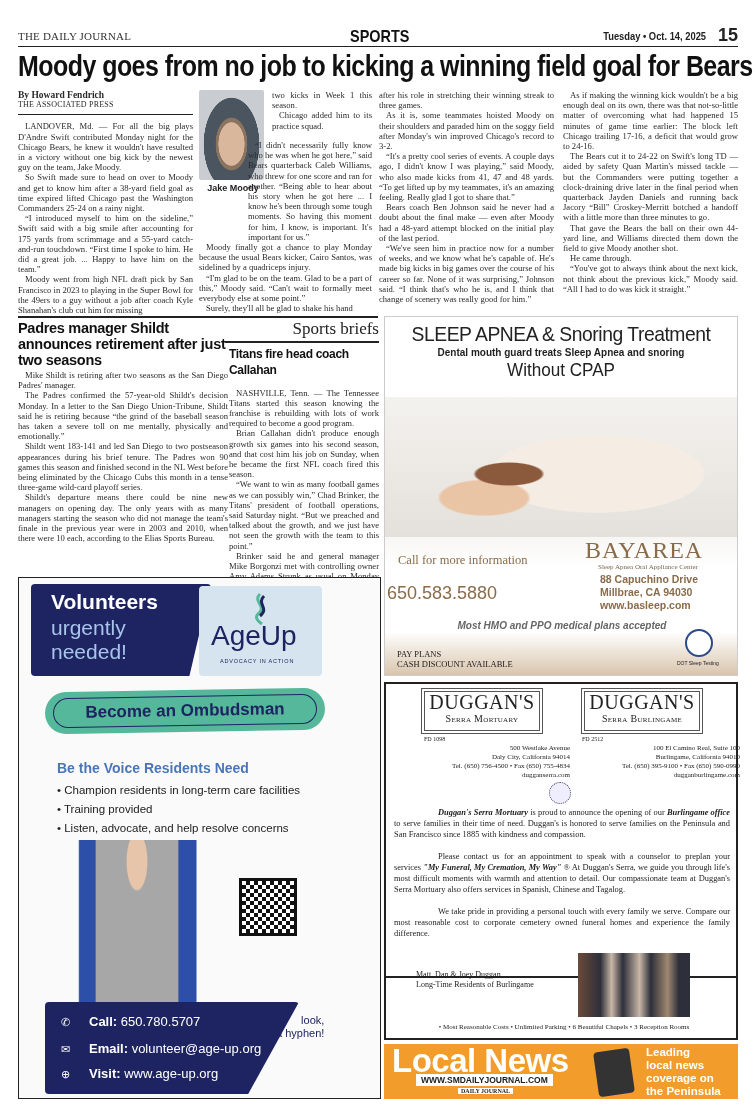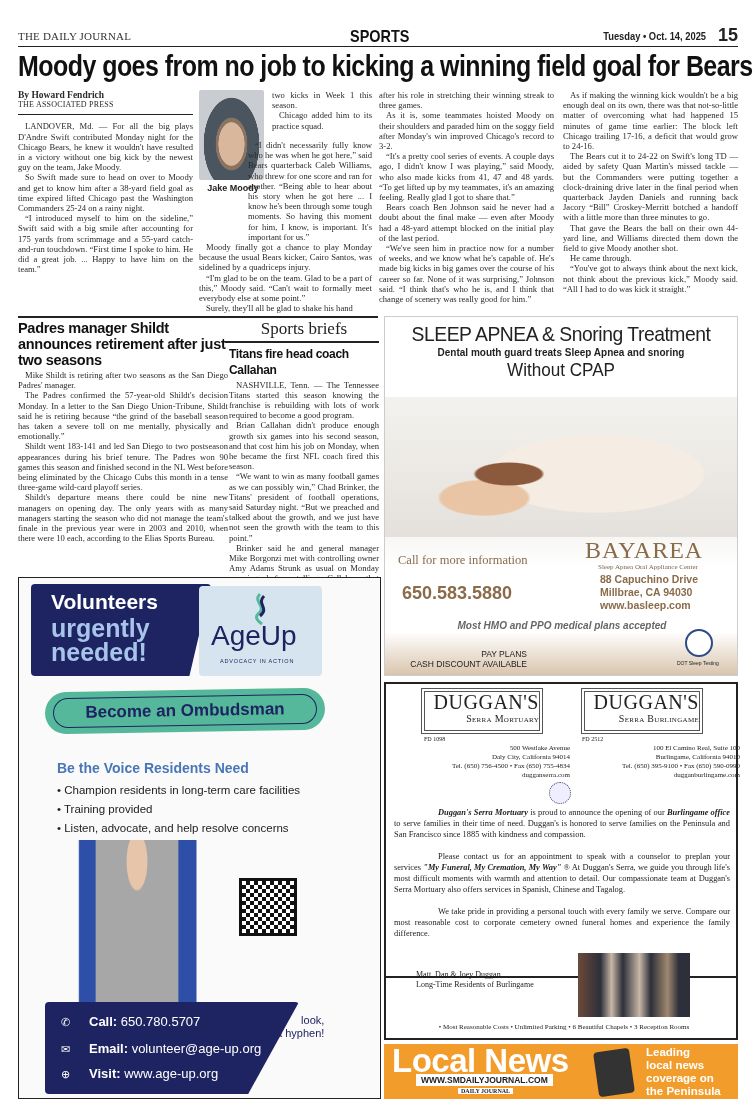--- a/index.html
+++ b/index.html
@@ -12,53 +12,53 @@
 .pageno{position:absolute;right:0;top:-2px;font-family:"Liberation Sans",sans-serif;font-weight:bold;font-size:18px}
 .headline{left:18px;top:50px;width:740px;font-family:"Liberation Sans",sans-serif;font-weight:bold;font-size:29px;letter-spacing:-.6px;white-space:nowrap;transform:scaleX(.86);transform-origin:left;color:#111}
 .col{font-size:8.6px;line-height:10.2px;text-align:justify;color:#2a2a2a}
 .col p{text-indent:7px}
 .byline{font-weight:bold;font-size:9.5px}
 .agency{font-size:8px;letter-spacing:.2px;border-bottom:1.2px solid #222;padding-bottom:4px;margin-bottom:6px}
 .photo{left:199px;top:90px;width:65px;height:90px;background:radial-gradient(ellipse at 50% 60%,#d8b79c 0 28%,#8a7460 29% 34%,#4a5560 35% 60%,#c9cdd1 61%);border-radius:2px}
 .caption{left:199px;top:183px;width:68px;text-align:center;font-family:"Liberation Sans",sans-serif;font-weight:bold;font-size:9px}
 .rule{background:#222;height:1.5px}
 .subhead{font-family:"Liberation Sans",sans-serif;font-weight:bold;font-size:14.5px;line-height:16px;letter-spacing:-.3px;color:#111}
-.briefs-title{font-size:17px;text-align:center;color:#222}
+.briefs-title{font-size:17px;text-align:right;color:#222}
 .ad-sleep{left:384px;top:316px;width:354px;height:360px;background:linear-gradient(#fff 0 25%,#eceae6 40%,#f6f5f2 60%,#fff 70%,#fff 88%,#d9c5ad 100%);border:1px solid #ccc;overflow:hidden}
 .sleep-h{font-family:"Liberation Sans",sans-serif;font-size:21px;text-align:center;margin-top:5px;letter-spacing:-.5px;color:#222;transform:scaleX(.92)}
 .sleep-sub{font-family:"Liberation Sans",sans-serif;font-weight:bold;font-size:10px;text-align:center;margin-top:1px}
 .sleep-cpap{font-family:"Liberation Sans",sans-serif;font-size:19px;text-align:center;margin-top:1px;transform:scaleX(.9)}
 .sleep-img{position:absolute;left:0;top:80px;width:354px;height:140px;background:radial-gradient(ellipse at 35% 55%,#8b5a3c 0 10%,transparent 11%),radial-gradient(ellipse at 28% 72%,#e9c5a6 0 12%,transparent 13%),radial-gradient(ellipse at 60% 55%,#f5ede3 0 35%,transparent 36%),linear-gradient(#f4f2ee,#e4e1dc)}
 .bayarea{position:absolute;left:200px;top:220px;font-size:24px;color:#8a6b4a;letter-spacing:1px}
 .bayarea-sub{position:absolute;left:213px;top:246px;font-size:7px;color:#7a6650}
 .call{position:absolute;left:13px;top:236px;font-family:Liberation Serif, serif;font-size:12.5px;color:#8a6b4a}
-.phone{position:absolute;left:17px;top:266px;font-family:"Liberation Sans",sans-serif;font-weight:bold;font-size:18px;color:#8a6b4a}
+.phone{position:absolute;left:2px;top:266px;font-family:"Liberation Sans",sans-serif;font-weight:normal;font-size:18px;color:#8a6b4a}
 .addr{position:absolute;left:215px;top:256px;font-family:"Liberation Sans",sans-serif;font-weight:bold;font-size:10.5px;line-height:13px;color:#8a6b4a}
 .hmo{position:absolute;left:0;width:354px;top:303px;text-align:center;font-family:"Liberation Sans",sans-serif;font-weight:bold;font-style:italic;font-size:10px;color:#666}
-.pay{position:absolute;left:12px;top:332px;width:130px;text-align:right;font-family:Liberation Sans, sans-serif;font-size:8.5px;line-height:10px;color:#222}
+.pay{position:absolute;left:12px;top:332px;width:130px;text-align:left;font-family:Liberation Serif, serif;font-size:8.5px;line-height:10px;color:#222}
 .dot{position:absolute;left:300px;top:312px;width:28px;height:28px;border-radius:50%;background:#fff;border:2px solid #2d4a8a}
 .dot-label{position:absolute;left:292px;top:343px;font-family:"Liberation Sans",sans-serif;font-size:5px}
 .ad-duggan{left:384px;top:682px;width:354px;height:156px;border:2px solid #222;border-bottom:none;font-family:"Liberation Serif",serif}
 .ad-duggan2{left:384px;top:838px;width:354px;height:140px;border:2px solid #222;border-top:none}
-.logo-box{position:absolute;top:7px;width:116px;height:40px;border:1.5px solid #555;outline:1px solid #555;outline-offset:2px;text-align:right}
+.logo-box{position:absolute;top:7px;width:116px;height:40px;border:1.5px solid #555;outline:1px solid #555;outline-offset:2px;text-align:center}
 .logo-main{font-size:20px;line-height:21px;letter-spacing:.5px}
 .logo-sub{font-size:10px;font-variant:small-caps;letter-spacing:.3px}
 .fd{position:absolute;top:52px;font-size:6px}
 .loc{position:absolute;top:60px;font-size:7px;line-height:9px;text-align:right}
 .body-d{position:absolute;left:8px;font-size:8.4px;line-height:11px;text-align:justify}
 .local{left:384px;top:1044px;width:354px;height:55px;background:#f29d2b;overflow:hidden}
 .local-title{position:absolute;left:8px;top:-2px;font-family:"Liberation Sans",sans-serif;font-weight:bold;font-size:33px;color:#fff;letter-spacing:-.5px}
 .local-url{position:absolute;left:32px;top:30px;background:#fff;font-family:"Liberation Sans",sans-serif;font-weight:bold;font-size:8.5px;padding:1px 5px}
 .local-dj{position:absolute;left:74px;top:44px;background:#fff;font-size:6px;font-weight:bold;padding:0 3px}
 .local-lead{position:absolute;left:262px;top:2px;font-family:"Liberation Sans",sans-serif;font-weight:bold;font-size:11.5px;line-height:13px;color:#fff}
 .phone-img{position:absolute;left:212px;top:6px;width:36px;height:45px;background:#333;border-radius:4px;transform:rotate(-8deg)}
 .ageup{left:18px;top:577px;width:363px;height:522px;border:1px solid #222;background:#fafafa;font-family:"Liberation Sans",sans-serif}
 .vol-box{position:absolute;left:12px;top:6px;width:180px;height:92px;background:#1e2461;clip-path:polygon(0 0,100% 0,88% 100%,0 100%);border-radius:4px}
 .vol1{position:absolute;left:32px;top:12px;font-weight:bold;font-size:21px;color:#fff}
-.vol2{position:absolute;left:32px;top:38px;font-weight:bold;font-size:25px;line-height:24px;color:#a8c4ea}
+.vol2{position:absolute;left:32px;top:38px;font-weight:normal;font-size:21px;line-height:24px;color:#a8c4ea}
 .logo-ageup{position:absolute;left:180px;top:8px;width:123px;height:90px;background:#d6e4f0;border-radius:4px}
 .ageup-word{position:absolute;left:192px;top:42px;font-size:28px;color:#1e2461}
 .ageup-tag{position:absolute;left:201px;top:80px;font-size:5.5px;letter-spacing:.8px;color:#1e2461}
 .omb{position:absolute;left:26px;top:112px;width:280px;height:42px;background:#56b89a;border-radius:22px;transform:rotate(-1deg)}
 .omb-in{position:absolute;left:8px;top:6px;width:264px;height:30px;border:1.2px solid #1e2461;border-radius:15px;text-align:center;line-height:28px;font-weight:bold;font-size:17px;color:#1e2461}
 .voice{position:absolute;left:38px;top:182px;font-weight:bold;font-size:14px;color:#4a76b8}
 .bullets{position:absolute;left:38px;top:203px;font-size:11.5px;line-height:19px;color:#222}
 .hero{position:absolute;left:48px;top:262px;width:140px;height:215px;background:radial-gradient(ellipse at 50% 10%,#e7c5aa 0 10%,transparent 11%),linear-gradient(90deg,transparent 8%,#2d4fa8 9% 20%,#a7a7a7 21% 79%,#2d4fa8 80% 92%,transparent 93%)}
 .qr{position:absolute;left:220px;top:300px;width:58px;height:58px;background:repeating-conic-gradient(#111 0 25%,#fff 0 50%) 0 0/8px 8px;border:3px solid #111}
 .look{position:absolute;left:257px;top:436px;font-size:11px;text-align:right;color:#1e2461;line-height:13px}
@@ -78,20 +78,21 @@
 </div>
 
 <div class="abs headline">Moody goes from no job to kicking a winning field goal for Bears</div>
 
 <div class="abs col" style="left:18px;top:90px;width:175px">
   <div class="byline">By Howard Fendrich</div>
   <div class="agency">THE ASSOCIATED PRESS</div>
   <p>LANDOVER, Md. — For all the big plays D'Andre Swift contributed Monday night for the Chicago Bears, he knew it wouldn't have resulted in a victory without one big kick by the newest guy on the team, Jake Moody.</p>
   <p>So Swift made sure to head on over to Moody and get to know him after a 38-yard field goal as time expired lifted Chicago past the Washington Commanders 25-24 on a rainy night.</p>
   <p>“I introduced myself to him on the sideline,” Swift said with a big smile after accounting for 175 yards from scrimmage and a 55-yard catch-and-run touchdown. “First time I spoke to him. He did a great job. ... Happy to have him on the team.”</p>
+  <p>Moody went from high NFL draft pick by San Francisco in 2023 to playing in the Super Bowl for the 49ers to a guy without a job after coach Kyle Shanahan's club cut him for missing</p>
 </div>
 
 <div class="abs photo"></div>
 <div class="abs caption">Jake Moody</div>
 
 <div class="abs col" style="left:272px;top:90px;width:100px">
   <p style="text-indent:0">two kicks in Week 1 this season.</p>
   <p>Chicago added him to its practice squad.</p>
 </div>
 <div class="abs col" style="left:199px;top:140px;width:173px">
@@ -125,23 +126,23 @@
     <p>The Padres confirmed the 57-year-old Shildt's decision Monday. In a letter to the San Diego Union-Tribune, Shildt said he is retiring because “the grind of the baseball season has taken a severe toll on me mentally, physically and emotionally.”</p>
     <p>Shildt went 183-141 and led San Diego to two postseason appearances during his brief tenure. The Padres won 90 games this season and finished second in the NL West before being eliminated by the Chicago Cubs this month in a tense three-game wild-card playoff series.</p>
     <p>Shildt's departure means there could be nine new managers on opening day. The only years with as many managers starting the season who did not manage the team's finale in the previous year were in 2003 and 2010, when there were 10 each, according to the Elias Sports Bureau.</p>
   </div>
 </div>
 
 <div class="abs" style="left:229px;top:319px;width:150px">
   <div class="briefs-title">Sports briefs</div>
   <div class="rule" style="margin:2px 0 3px -4px"></div>
   <div class="subhead" style="font-size:12px">Titans fire head coach Callahan</div>
-  <div class="col" style="margin-top:2px">
+  <div class="col" style="margin-top:10px">
     <p>NASHVILLE, Tenn. — The Tennessee Titans started this season knowing the franchise is rebuilding with lots of work required to become a good program.</p>
-    <p>Brian Callahan didn't produce enough growth six games into his second season, and that cost him his job on Monday, when he became the first NFL coach fired this season.</p>
+    <p>Brian Callahan didn't produce enough growth six games into his second season, and that cost him his job on Sunday, when he became the first NFL coach fired this season.</p>
     <p>“We want to win as many football games as we can possibly win,” Chad Brinker, the Titans' president of football operations, said Saturday night. “But we preached and talked about the growth, and we just have not seen the growth with the team to this point.”</p>
     <p>Brinker said he and general manager Mike Borgonzi met with controlling owner Amy Adams Strunk as usual on Monday morning before telling Callahan that Tennessee was letting him go. The Titans announced hours later that Mike McCoy would serve as interim coach.</p>
   </div>
 </div>
 
 <div class="abs ad-sleep">
   <div class="sleep-h">SLEEP APNEA &amp; Snoring Treatment</div>
   <div class="sleep-sub">Dental mouth guard treats Sleep Apnea and snoring</div>
   <div class="sleep-cpap">Without CPAP</div>
   <div class="sleep-img"></div>

